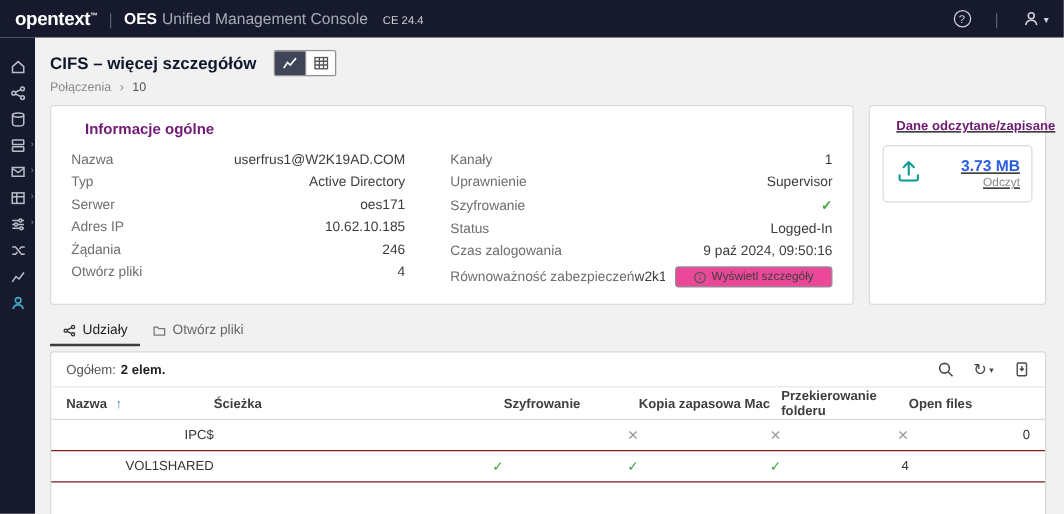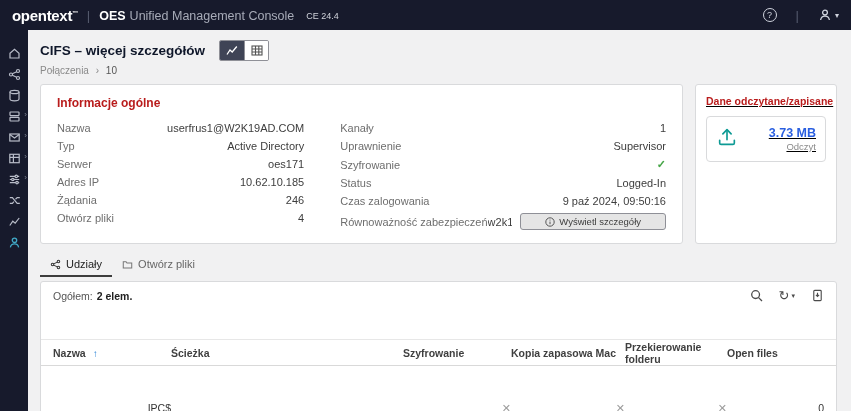--- a/index.html
+++ b/index.html
@@ -45,31 +45,31 @@
   .breadcrumb{margin-top:4px;font-size:10px;color:#8a8a8a;}
   .bc-link{cursor:pointer;}
   .bc-sep{margin:0 4px;}
   .bc-cur{color:#555;}
 
   .cards-row{display:flex;gap:12px;margin-top:8px;align-items:stretch;}
   .card{background:#fff;border:1px solid #d9dadc;border-radius:3px;}
 
   
   .info-card{flex:1;padding:11px 16px 10px;}
-  .card h2{margin:0 0 9px;font-size:12px;color:#b91c1c;}
+  .card h2{margin:0 11px 9px;font-size:12px;color:#701a75;}
   .info-grid{display:grid;grid-template-columns:1fr 1fr;column-gap:36px;}
   .info-row{display:flex;align-items:center;justify-content:space-between;padding:3px 0;
     font-size:11px;min-height:17px;}
   .lbl{color:#6e6e6e;flex-shrink:0;}
   .val{color:#3d3d3d;text-align:right;}
   .val.green{color:#46a547;font-weight:bold;}
   .val.trunc{margin-left:auto;max-width:95px;overflow:hidden;white-space:nowrap;}
   .details-btn{display:inline-flex;align-items:center;gap:4px;margin-left:8px;
-    border:1px solid #8f9097;border-radius:3px;background:#e5e5e5;color:#3d3d3d;
-    font-size:9.5px;padding:2px 24px;cursor:pointer;font-family:inherit;white-space:nowrap;}
+    border:1px solid #8f9097;border-radius:3px;background:#ec4899;color:#3d3d3d;
+    font-size:9.5px;padding:2px 14px;cursor:pointer;font-family:inherit;white-space:nowrap;}
 
   
   .stats-card{width:142px;flex:none;padding:10px 10px 8px;text-decoration:underline;}
   .stats-card h2{white-space:nowrap;font-size:10.5px;}
   .tile{display:flex;align-items:center;border:1px solid #d9dadc;border-radius:4px;
     height:46px;padding:0 9px;margin-top:8px;gap:16px;}
   .tile-text{margin-left:auto;text-align:right;display:flex;flex-direction:column;gap:1px;}
   .tile-val{font-size:12.5px;font-weight:bold;color:#2a5fe0;}
   .tile-lbl{font-size:9.5px;color:#8a8a8a;}
   .icon-teal{color:#0d9a94;}
@@ -87,21 +87,21 @@
   .table-card{margin-top:4px;min-height:139px;padding-bottom:8px;}
   .table-toolbar{display:flex;align-items:center;justify-content:space-between;
     padding:7px 12px;}
   .total{font-size:10.5px;color:#555;}
   .total b{color:#222;margin-left:4px;}
   .toolbar-icons{display:flex;align-items:center;gap:16px;color:#4a4a4a;}
   .toolbar-icons span{display:flex;align-items:center;cursor:pointer;}
   .refresh-glyph{font-size:13px;line-height:1;color:#4a4a4a;}
   .mini-caret{font-size:7px;color:#4a4a4a;margin-left:2px;}
   .grid-row{display:grid;grid-template-columns:118px 232px 108px 114px 102px 1fr;
-    align-items:center;padding:0 12px;margin-top:30px;}
+    align-items:center;padding:0 12px;}
   .thead{height:27px;font-size:10.5px;font-weight:bold;color:#3f3f3f;
     border-top:1px solid #e7e7e7;border-bottom:1px solid #d9d9d9;}
   .sort{color:#1f7cd4;margin-left:7px;font-size:10px;}
   .tr{height:25px;font-size:10.5px;color:#333;border-bottom:1px solid #7f1d1d;text-align:right;}
   .mark{font-size:11px;}
   .mark.green{color:#46a547;}
   .mark.gray{color:#9b9b9b;}
   .pl22{padding-left:22px;}
   .pl32{padding-left:32px;}
   .pl10{padding-left:10px;}

